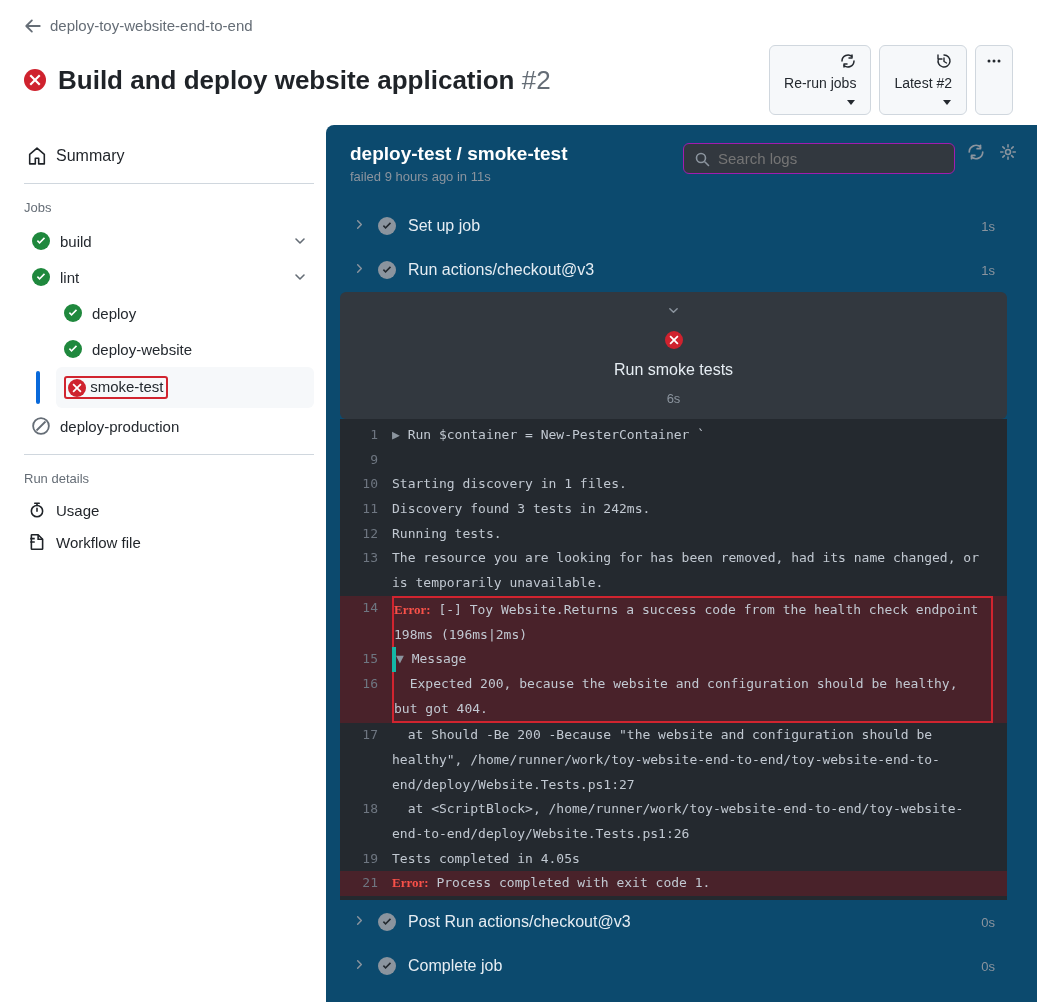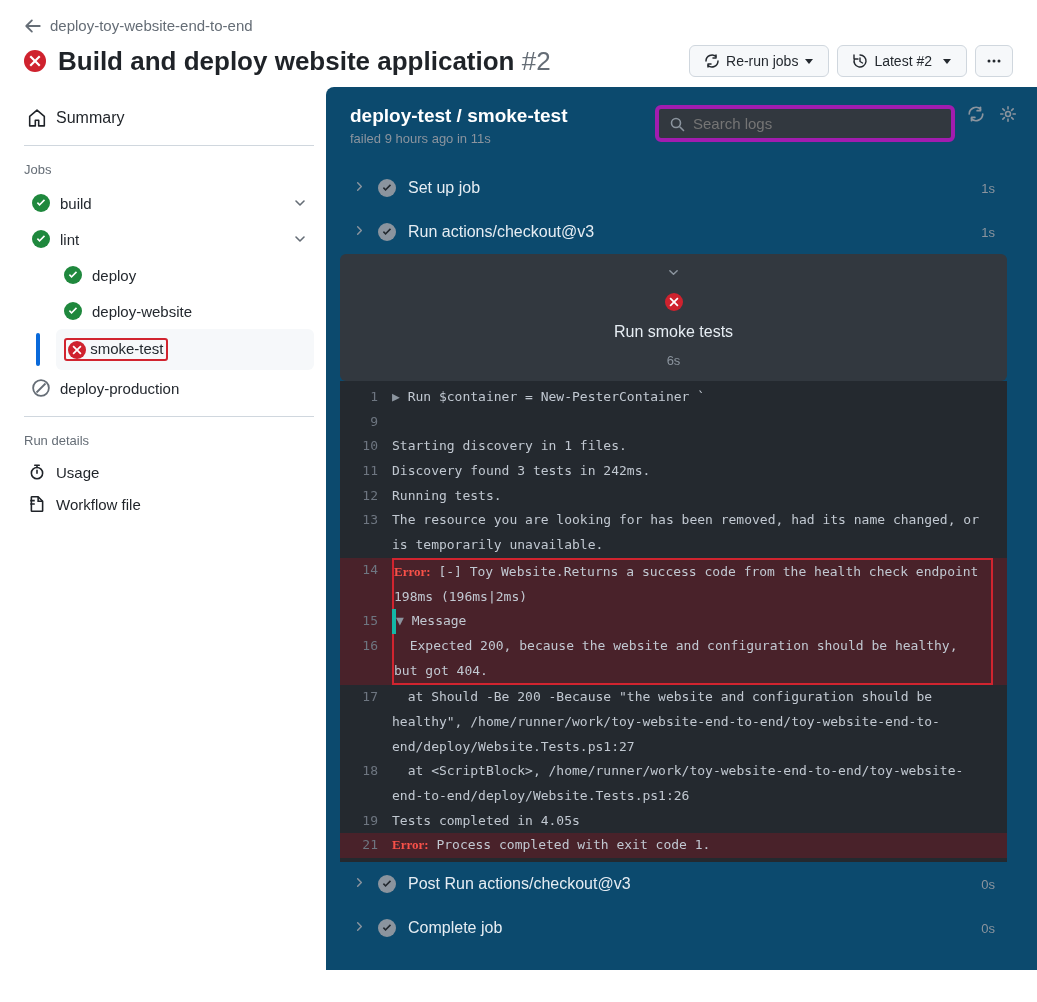--- a/index.html
+++ b/index.html
@@ -12,24 +12,25 @@
   }
   .header-area { padding: 16px 24px 10px 24px; }
   .breadcrumb { display: flex; align-items: center; gap: 8px; color: #656d76; margin-bottom: 10px; font-size: 15px;}
   .breadcrumb a { color: #656d76; text-decoration: none; }
   .title-row { display: flex; align-items: center; justify-content: space-between; }
   .title-left { display: flex; align-items: center; gap: 12px; }
   .title-left h1 { font-size: 26px; font-weight: 600; color: #1f2328; }
   .title-left .run-number { color: #656d76; font-weight: 400; font-size: 26px;}
   .title-buttons { display: flex; gap: 8px; }
   .btn {
-    display: inline-flex; align-items: center; gap: 6px;
+    display: inline-flex; align-items: flex-end; gap: 6px;
     padding: 7px 14px; border: 1px solid #d0d7de; border-radius: 6px;
     background: #f6f8fa; color: #24292f; font-size: 14px; font-weight: 500;
     cursor: pointer;
+    flex-direction: column;
   }
   .btn.icon-only { padding: 7px 10px; }
   .main-wrap { display: flex; }
   .sidebar {
     width: 326px; flex-shrink: 0; padding: 14px 12px 20px 24px;
   }
   .sidebar-section-title {
     font-size: 13px; color: #656d76; margin: 16px 0 8px 0; font-weight: 400;
   }
   .sidebar-top-item {
@@ -55,22 +56,22 @@
     flex: 1; background: #0c4a6e; color: #e6edf3; border-radius: 8px 0 0 0;
     min-height: 880px; overflow: hidden;
   }
   .log-header {
     padding: 18px 20px 14px 24px; display: flex; align-items: flex-start; gap: 12px;
   }
   .log-header-left { flex: 1; }
   .log-title { font-size: 19px; font-weight: 600; color: #ffffff; }
   .log-subtitle { font-size: 13px; color: #8b949e; margin-top: 4px; }
   .search-wrap {
-    display: flex; align-items: flex-end; gap: 8px; background: #32383f; border: 4px solid #a21caf;
-    border-radius: 6px; padding: 6px 10px; width: 300px;
+    display: flex; align-items: flex-end; gap: 8px; background: #32383f; border: 1px solid #a21caf;
+    border-radius: 6px; padding: 6px 10px; width: 272px;
   }
   .search-wrap input {
     background: transparent; border: none; outline: none; color: #c9d1d9; font-size: 15px; flex: 1;
   }
   .log-header-icons { display: flex; align-items: center; gap: 14px; color: #8b949e; }
   .step-list { padding: 6px 30px 20px 14px; }
   .step {
     display: flex; align-items: center; gap: 12px; padding: 13px 12px; border-radius: 6px;
     cursor: pointer;
   }

